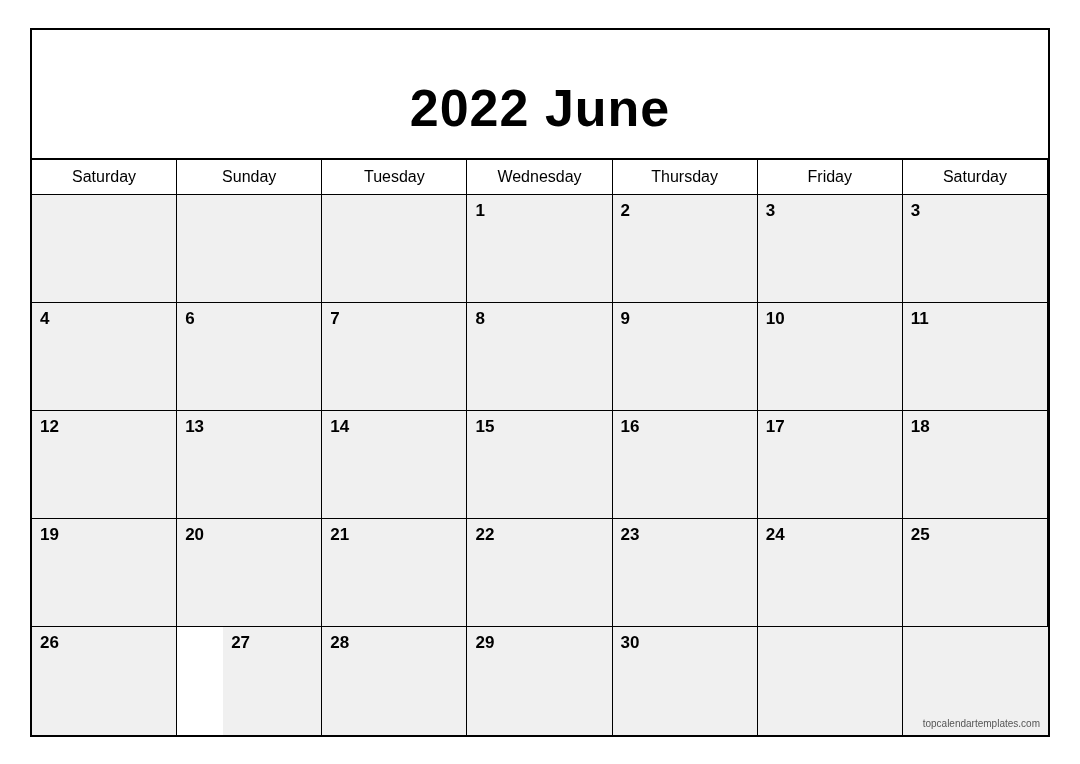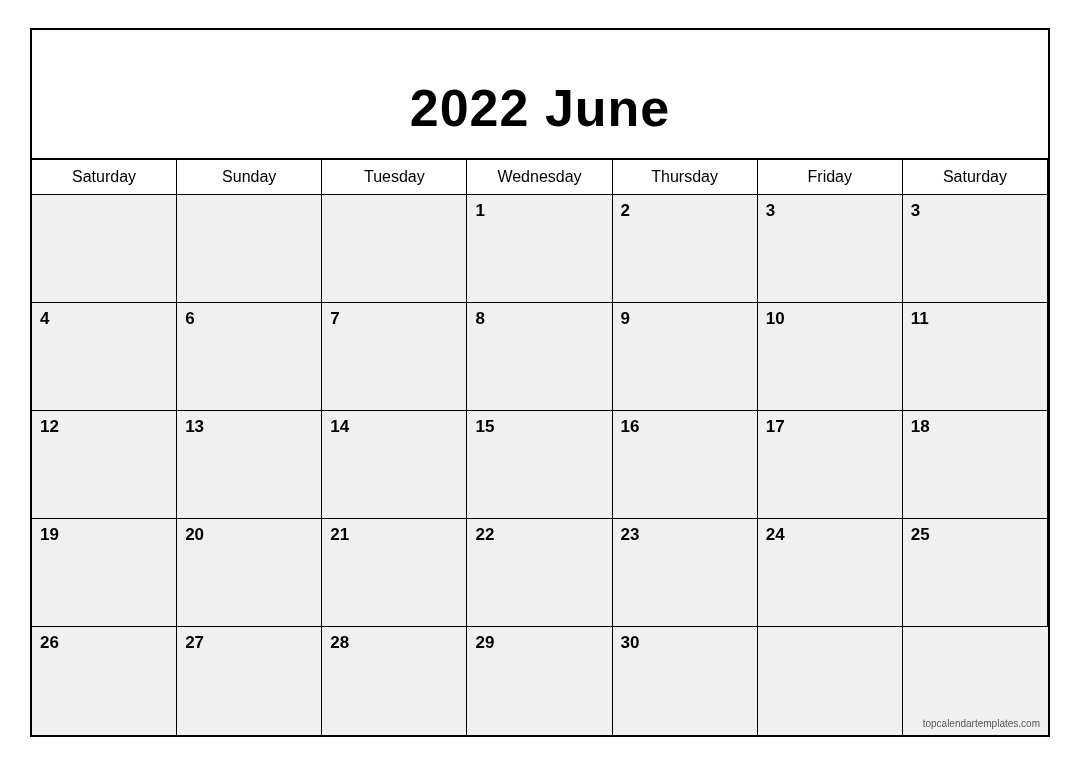--- a/index.html
+++ b/index.html
@@ -203,21 +203,21 @@
     <div class="day-cell has-date">
         <span class="day-number">24</span>
       </div>
     <div class="day-cell has-date">
         <span class="day-number">25</span>
       </div>
 
     <div class="day-cell has-date last-row" style="border-bottom: none;">
         <span class="day-number">26</span>
       </div>
-    <div class="day-cell has-date last-row" style="border-bottom: none;">
+    <div class="day-cell has-date last-row" style="border-bottom: none; margin-left: 46px;">
         <span class="day-number">27</span>
       </div>
     <div class="day-cell has-date last-row" style="border-bottom: none;">
         <span class="day-number">28</span>
       </div>
     <div class="day-cell has-date last-row" style="border-bottom: none;">
         <span class="day-number">29</span>
       </div>
     <div class="day-cell has-date last-row" style="border-bottom: none;">
         <span class="day-number">30</span>

